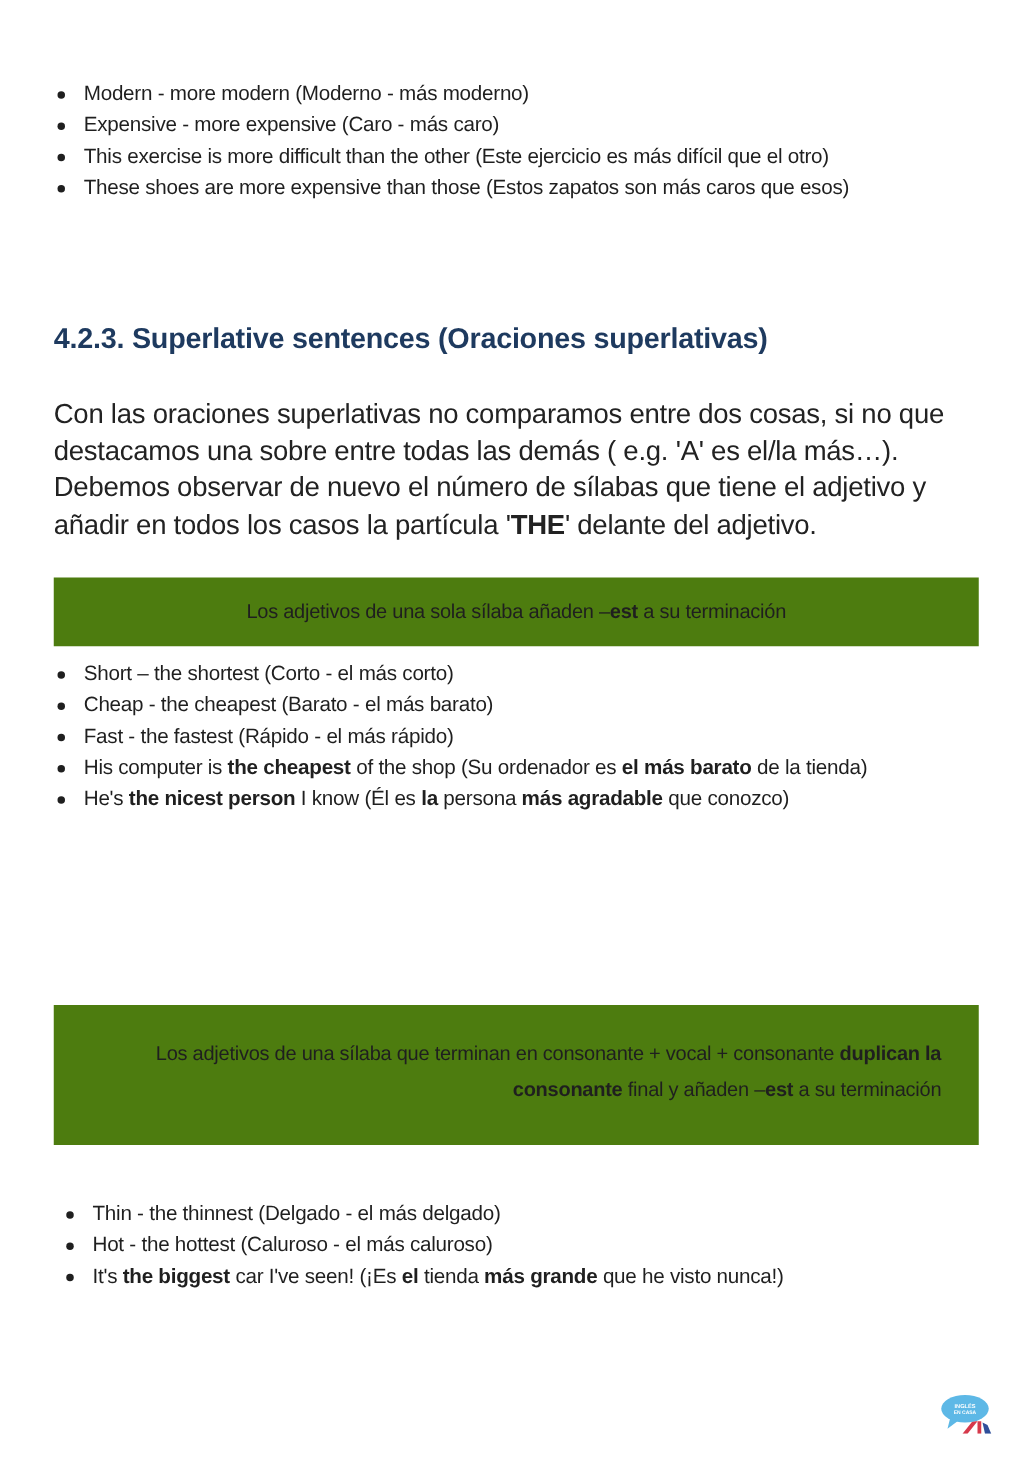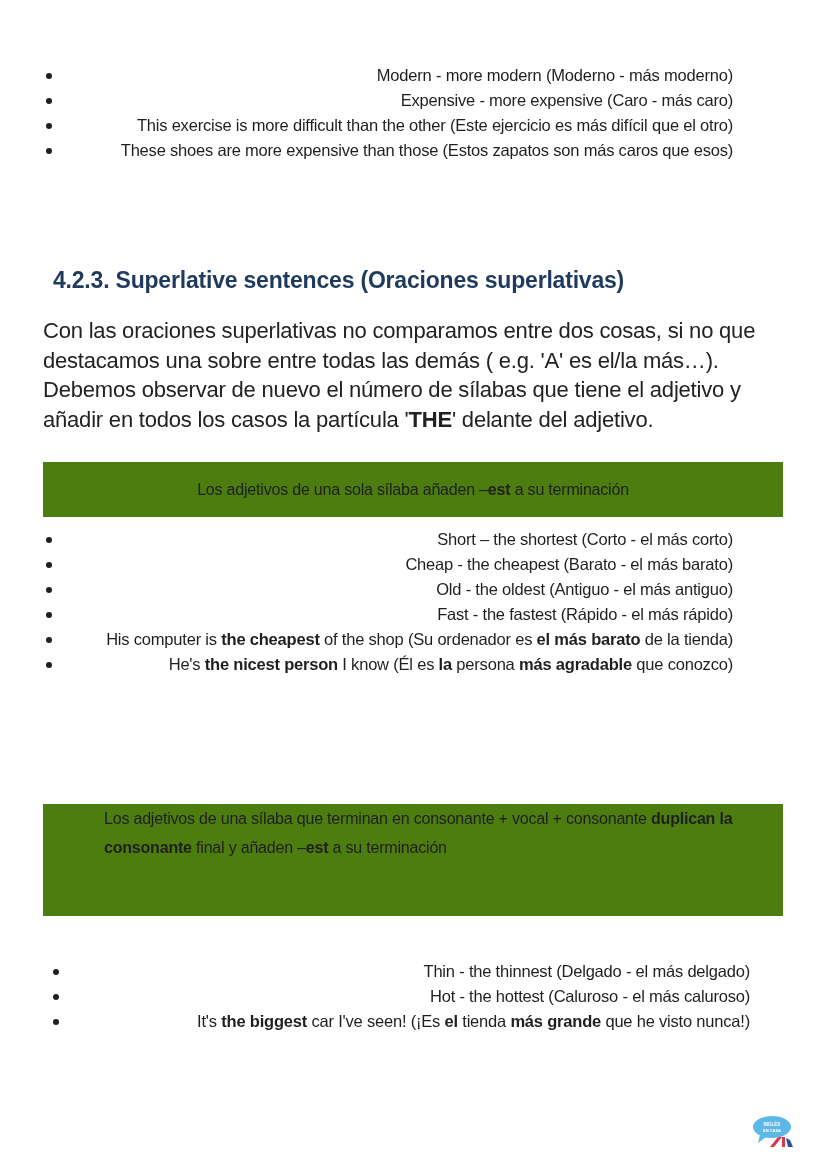--- a/index.html
+++ b/index.html
@@ -1,48 +1,48 @@
 <!DOCTYPE html>
 <html><head>
   <meta charset="utf-8">
   <style>
     html, body { margin: 0; padding: 0; background: #ffffff; }
     body {
       width: 828px; height: 1171px; position: relative; overflow: hidden;
       font-family: "Liberation Sans", "DejaVu Sans", sans-serif;
       color: #1f1f1f;
     }
-    ul.blist { list-style: none; margin: 0; padding: 0; position: absolute; text-align: right; }
+    ul.blist { list-style: none; margin: 0; padding: 0; position: absolute; }
     ul.blist li {
       position: relative; padding-left: 24px;
       font-size: 16.5px; line-height: 25px; letter-spacing: -0.2px;
     }
     ul.blist li .bullet {
       position: absolute; left: 3px; top: 10px;
       width: 6px; height: 6px; border-radius: 50%; background: #1f1f1f;
     }
     b { font-weight: bold; }
     #list-comparative { left: 43px; top: 63px; width: 690px; }
     #section-heading {
-      position: absolute; left: 43px; top: 257px; margin: 10px;
+      position: absolute; left: 43px; top: 257px; margin: 0;
       font-size: 23px; font-weight: bold; color: #1e3a5f; letter-spacing: -0.2px;
     }
     #intro-paragraph {
       position: absolute; left: 43px; top: 316px; width: 745px; margin: 0;
       font-size: 22px; line-height: 29.5px; color: #222; letter-spacing: -0.2px;
     }
     .callout {
       position: absolute; left: 43px; width: 740px;
       background: #4d7c0f; color: #1f1f1f;
       font-size: 16px; line-height: 29px; letter-spacing: -0.2px;
     }
     #callout-1 { top: 462px; height: 55px; text-align: center; }
     #callout-1 p { margin: 0; line-height: 55px; }
     #callout-2 { top: 804px; height: 112px; }
-    #callout-2 p { margin: 0; padding: 0 30px 0 61px; }
+    #callout-2 p { margin: 0; padding: 25px 30px 0 61px; text-align: right; }
     #list-one-syllable { left: 43px; top: 527px; width: 690px; }
     #list-cvc { left: 50px; top: 959px; width: 700px; }
     #logo {
       position: absolute; left: 752px; top: 1113px; width: 44px; height: 34px;
     }
   </style>
 </head>
 <body>
 
 <ul class="blist" id="list-comparative">
@@ -56,21 +56,20 @@
 
 <p id="intro-paragraph"><span>Con las oraciones superlativas no comparamos entre dos cosas, si no que destacamos una sobre entre todas las demás ( e.g. 'A' es el/la más…). Debemos observar de nuevo el número de sílabas que tiene el adjetivo y añadir en todos los casos la partícula '</span><b>THE</b><span>' delante del adjetivo.</span></p>
 
 <div class="callout" id="callout-1">
   <p><span>Los adjetivos de una sola sílaba añaden –</span><b>est</b><span>  a su terminación</span></p>
 </div>
 
 <ul class="blist" id="list-one-syllable">
     <li><span class="bullet"></span><span>Short –  the shortest (Corto - el más corto)</span></li>
     <li><span class="bullet"></span><span>Cheap  - the  cheapest (Barato - el más barato)</span></li>
-    <li><span class="bullet"></span><span>Old  -   the oldest (Antiguo - el más antiguo)</span></li>
     <li><span class="bullet"></span><span>Fast  -  the fastest (Rápido - el más rápido)</span></li>
     <li><span class="bullet"></span><span>His computer is </span><b>the cheapest</b><span> of the shop (Su ordenador es </span><b>el más barato</b><span> de la tienda)</span></li>
     <li><span class="bullet"></span><span>He's </span><b>the nicest person</b><span> I know (Él es </span><b>la</b><span> persona </span><b>más agradable</b><span> que conozco)</span></li>
   </ul>
 
 <div class="callout" id="callout-2">
   <p><span>Los adjetivos de una sílaba que terminan en consonante + vocal + consonante </span><b>duplican la  consonante</b><span> final y añaden –</span><b>est</b><span> a su terminación</span></p>
 </div>
 
 <ul class="blist" id="list-cvc">

